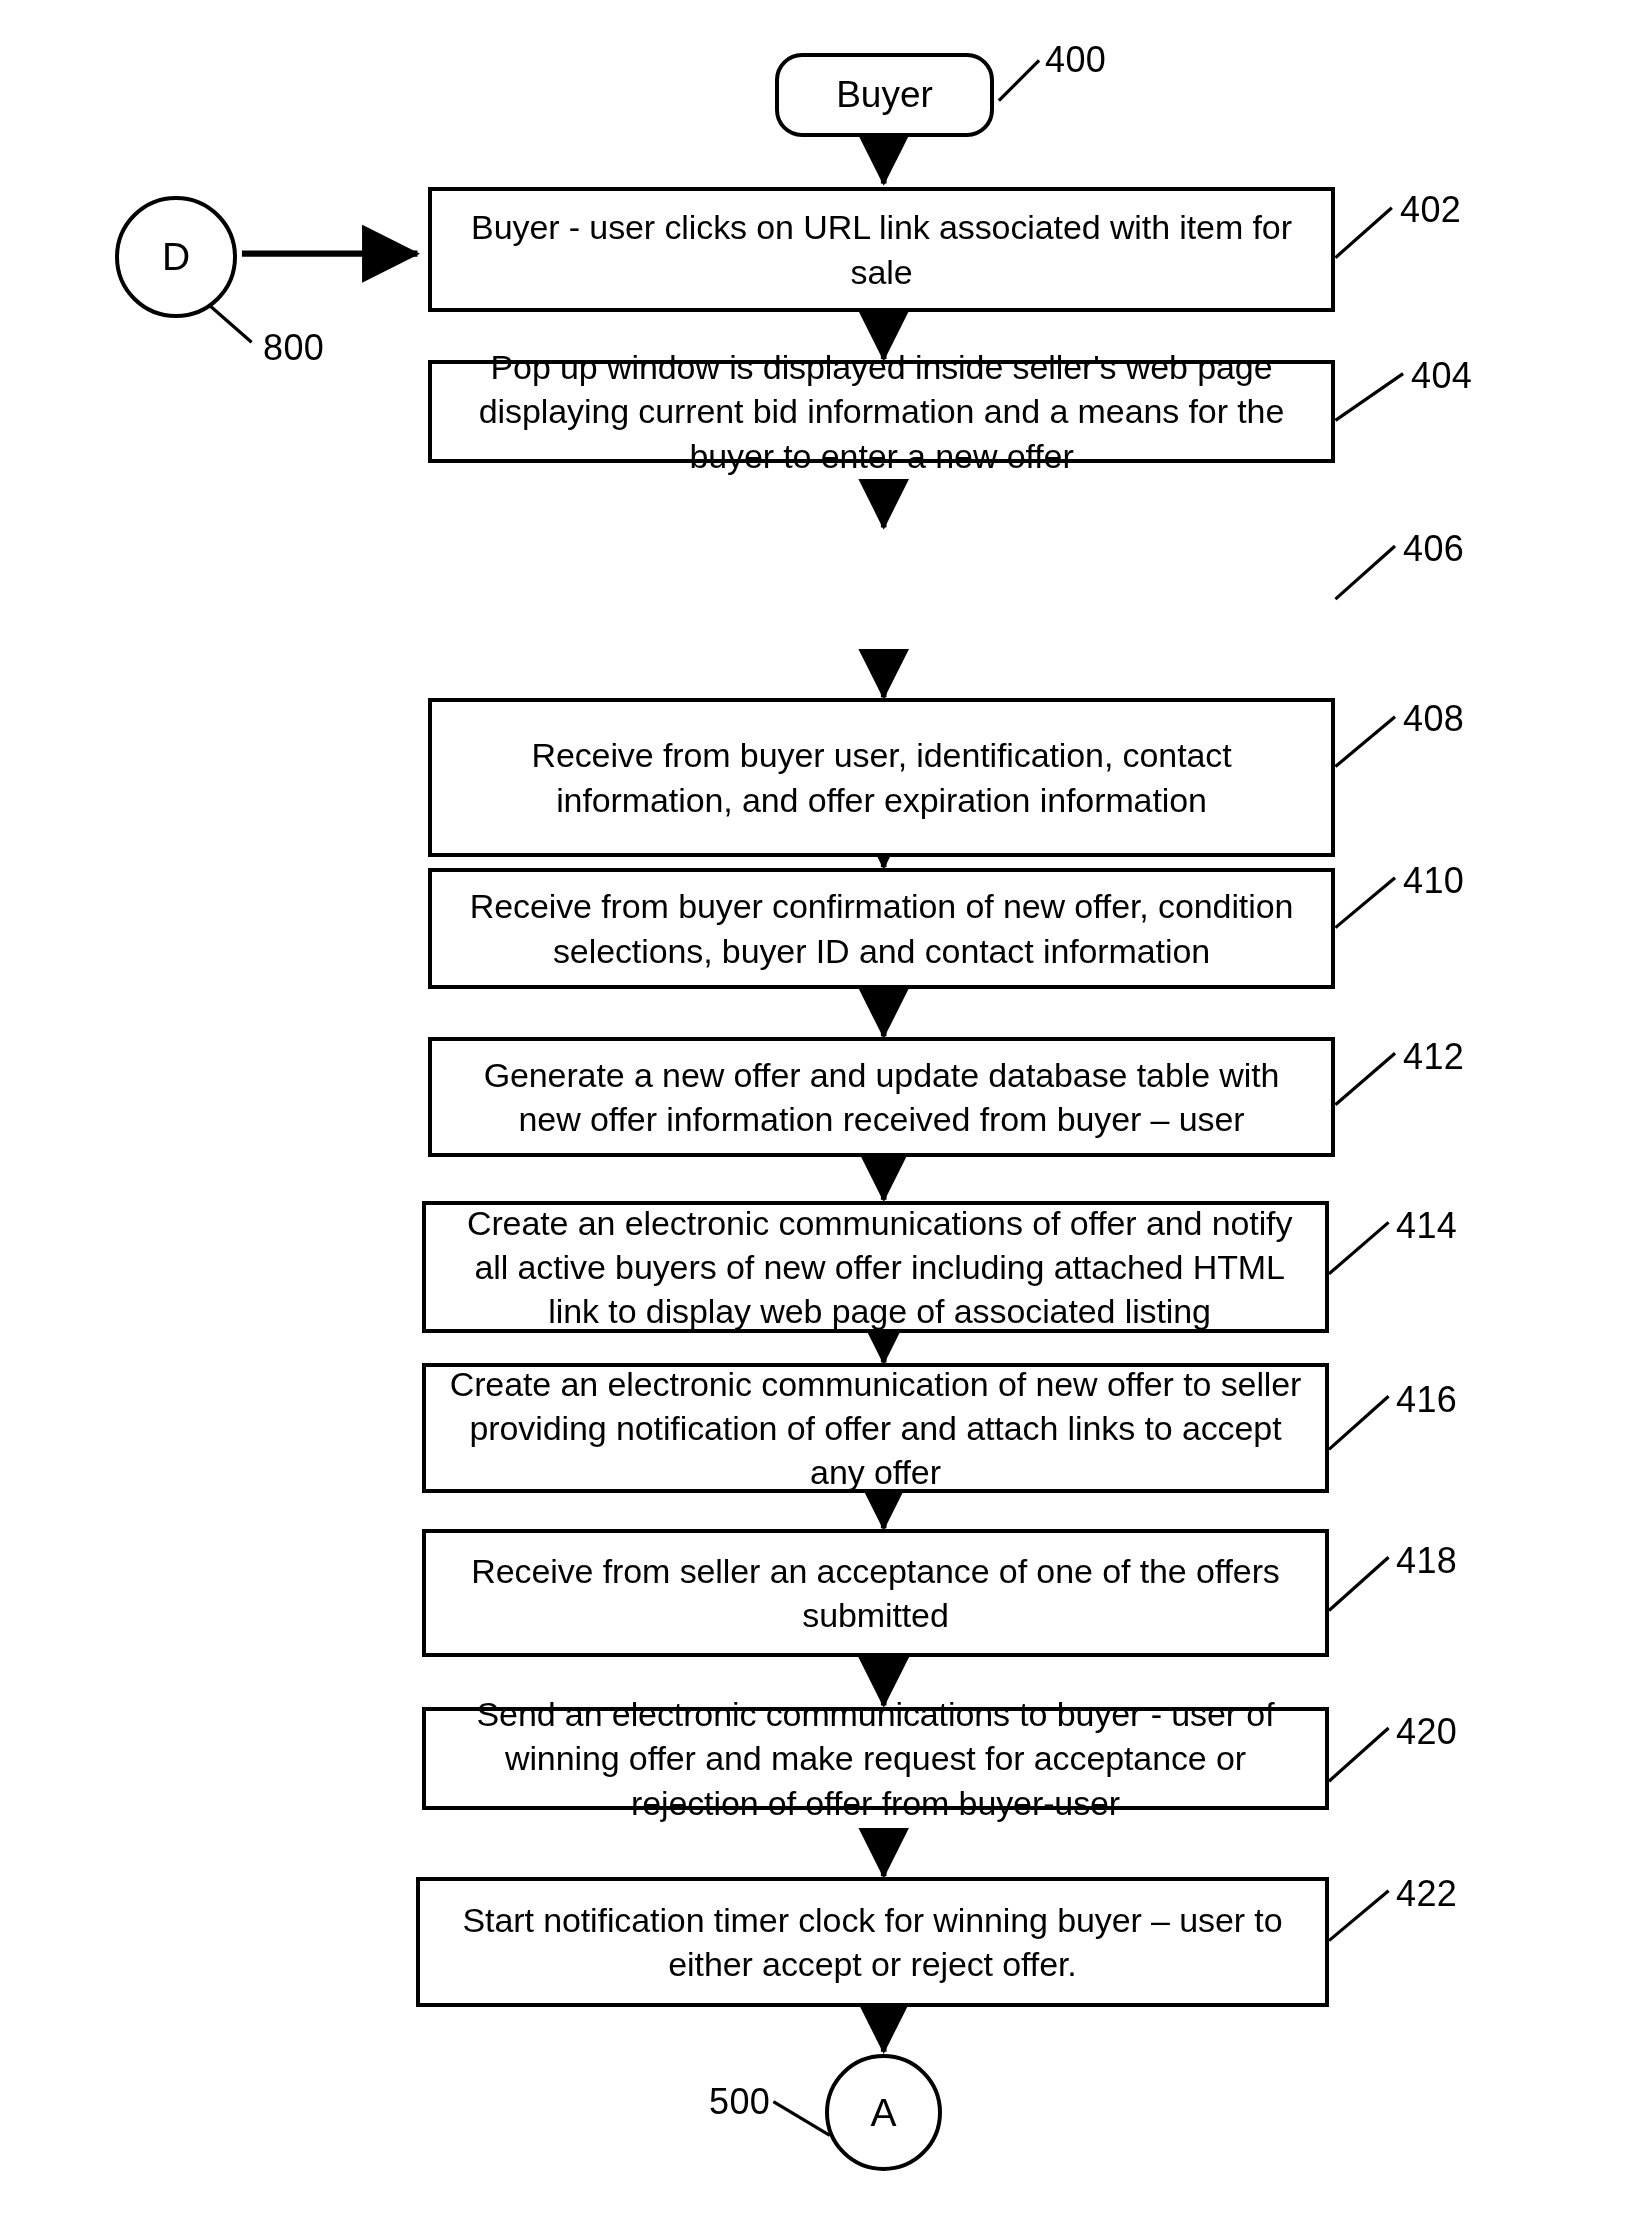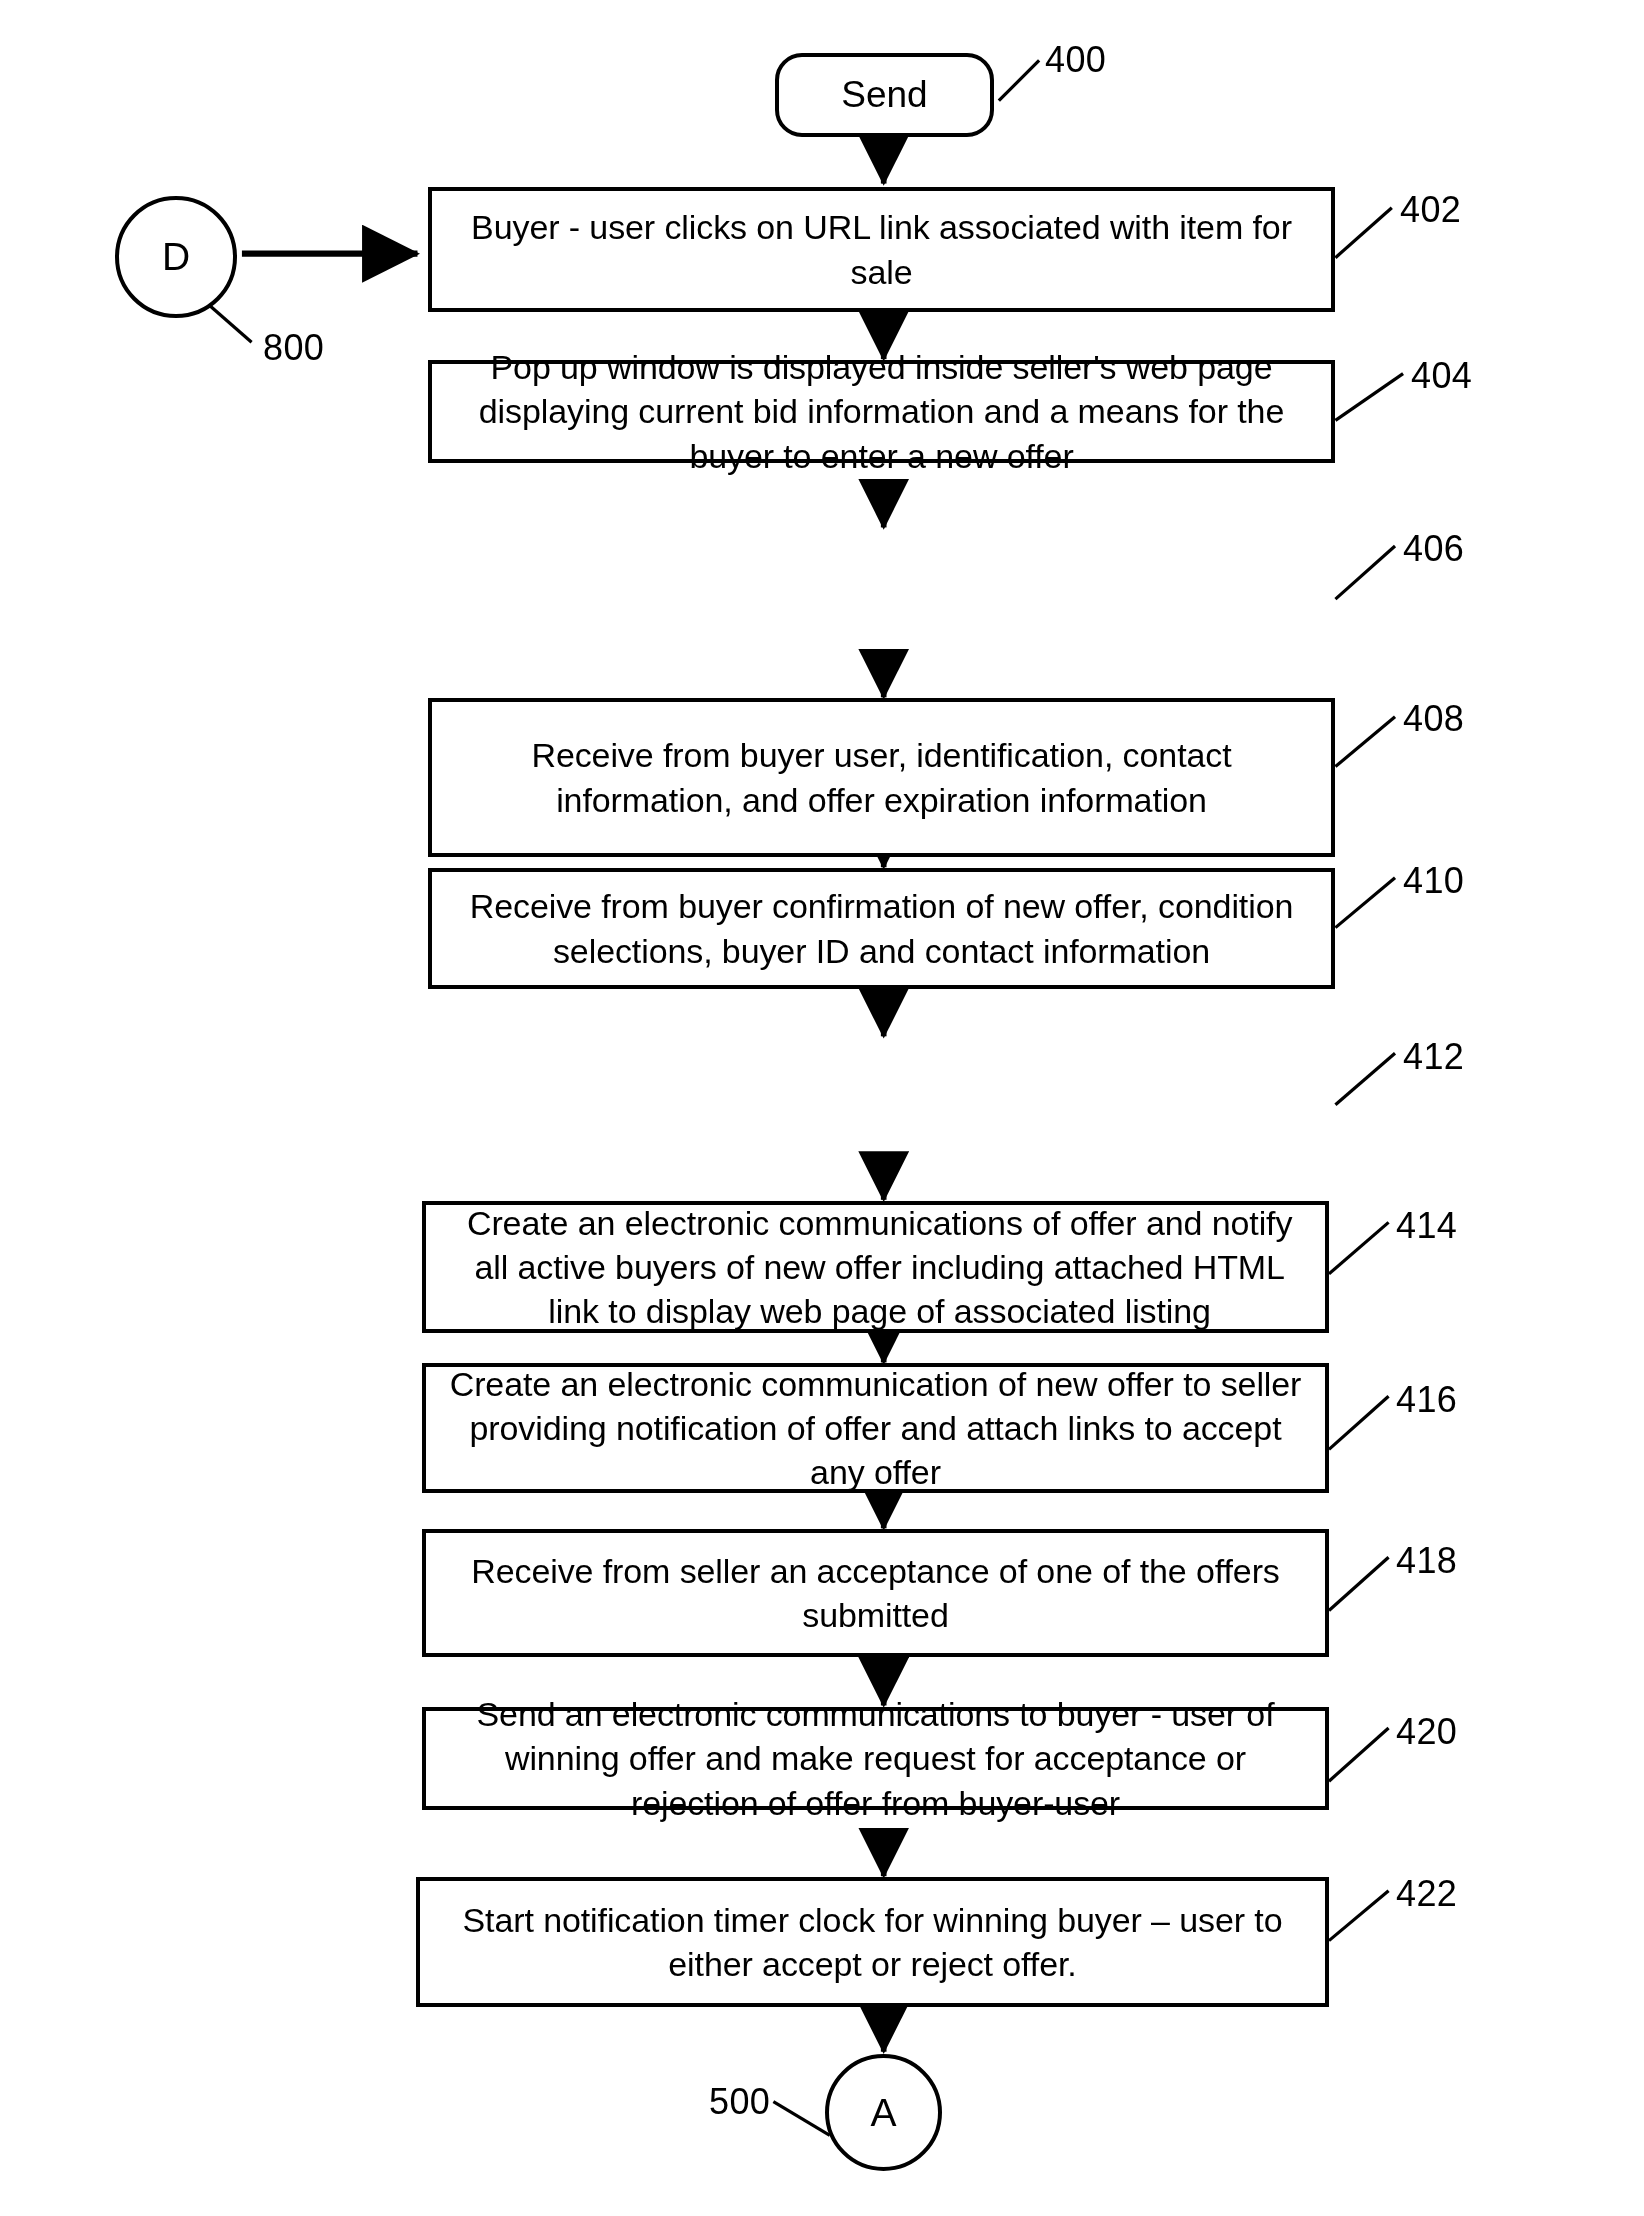--- a/index.html
+++ b/index.html
@@ -111,21 +111,21 @@
     <line x1="1658" y1="1372" x2="1732" y2="1308" stroke="#000000" stroke-width="4"></line>
     <line x1="1650" y1="1582" x2="1724" y2="1518" stroke="#000000" stroke-width="4"></line>
     <line x1="1650" y1="1800" x2="1724" y2="1734" stroke="#000000" stroke-width="4"></line>
     <line x1="1650" y1="2000" x2="1724" y2="1934" stroke="#000000" stroke-width="4"></line>
     <line x1="1650" y1="2212" x2="1724" y2="2146" stroke="#000000" stroke-width="4"></line>
     <line x1="1650" y1="2410" x2="1724" y2="2348" stroke="#000000" stroke-width="4"></line>
     <line x1="960" y1="2610" x2="1030" y2="2652" stroke="#000000" stroke-width="4"></line>
   </svg>
 
   <div class="terminator" style="left:775px; top:53px; width:219px; height:84px;">
-    <span>Send</span>
+    <span>Buyer</span>
   </div>
   <div class="ref-num" style="left:1045px; top:39px;">400</div>
 
   <div class="connector-circle" style="left:115px; top:196px; width:122px; height:122px;">
     <span>D</span>
   </div>
   <div class="ref-num" style="left:263px; top:327px;">800</div>
 
   <div class="proc-box" style="left:428px; top:187px; width:907px; height:125px;">
     <span class="proc-text">Buyer - user clicks on URL link associated with item for sale</span>
@@ -142,20 +142,23 @@
   <div class="proc-box" style="left:428px; top:698px; width:907px; height:159px;">
     <span class="proc-text">Receive from buyer user, identification, contact information, and offer expiration information</span>
   </div>
   <div class="ref-num" style="left:1403px; top:698px;">408</div>
 
   <div class="proc-box" style="left:428px; top:868px; width:907px; height:121px;">
     <span class="proc-text">Receive from buyer confirmation of new offer, condition selections, buyer ID and contact information</span>
   </div>
   <div class="ref-num" style="left:1403px; top:860px;">410</div>
 
+  <div class="proc-box" style="left:428px; top:1037px; width:907px; height:120px;">
+    <span class="proc-text">Generate a new offer and update database table with new offer information received from buyer – user</span>
+  </div>
   <div class="ref-num" style="left:1403px; top:1036px;">412</div>
 
   <div class="proc-box" style="left:422px; top:1201px; width:907px; height:132px;padding-left:26px;">
     <span class="proc-text">Create an electronic communications of offer and notify all active buyers of new offer including attached HTML link to display web page of associated listing</span>
   </div>
   <div class="ref-num" style="left:1396px; top:1205px;">414</div>
 
   <div class="proc-box" style="left:422px; top:1363px; width:907px; height:130px;">
     <span class="proc-text">Create an electronic communication of new offer to seller providing notification of offer and attach links to accept any offer</span>
   </div>

